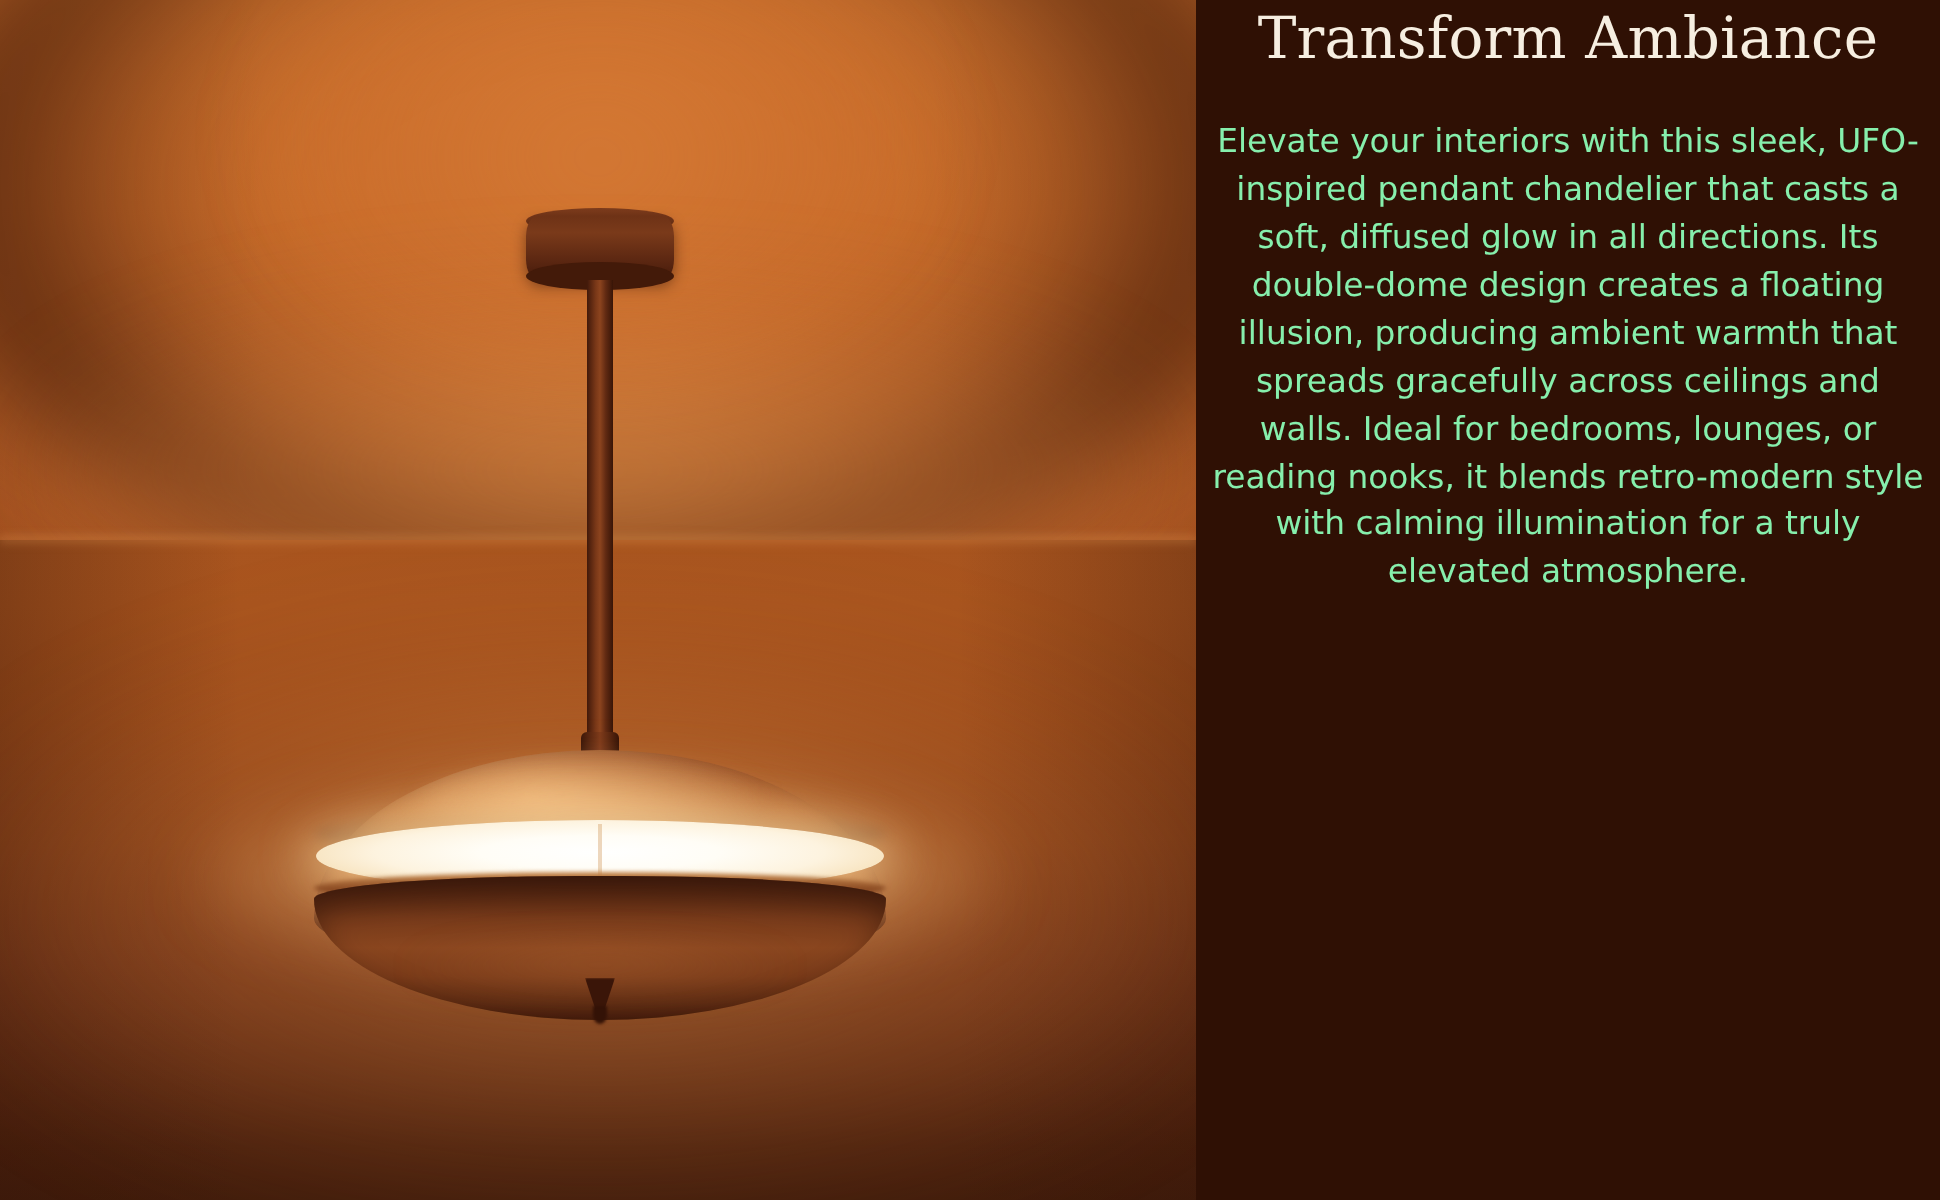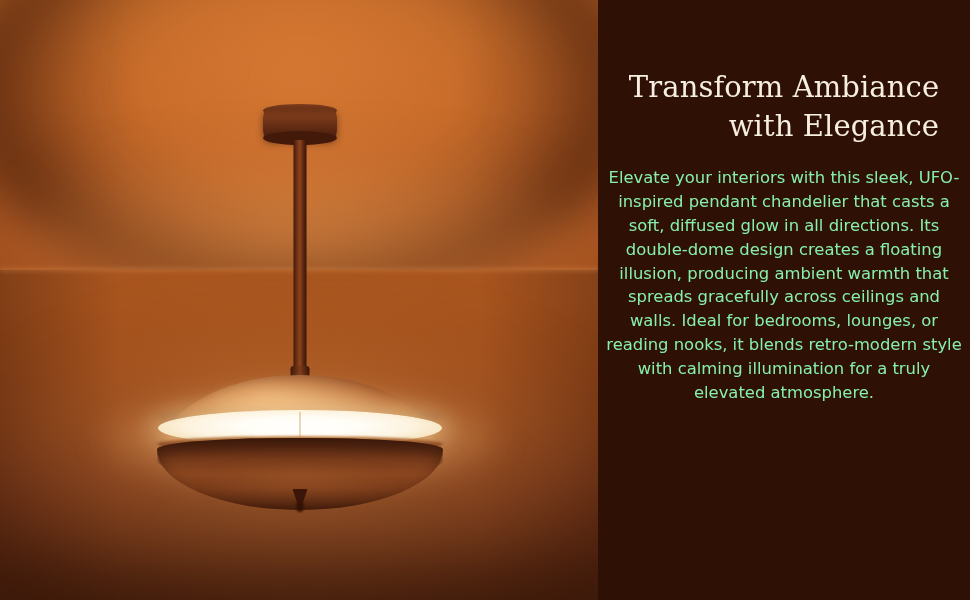--- a/index.html
+++ b/index.html
@@ -222,28 +222,27 @@
     position:relative;
     width:372px;height:600px;
     background:#2F1004;
     box-sizing:border-box;
     padding:0 6px;
     display:flex;flex-direction:column;
     align-items:center;justify-content:flex-start;
   }
   .headline{
     margin:0;
-    padding-top:68px;
     font-family:"DejaVu Serif","Liberation Serif",serif;
     font-size:29px;
     line-height:1.34;
     letter-spacing:.1px;
     font-weight:400;
     color:#F6EEE1;
-    text-align:right;
+    text-align:left;
     max-width:330px;
   }
   .headline .l2{display:block;}
   .body-copy{
     margin:0;
     padding-top:20px;
     font-family:"DejaVu Sans","Liberation Sans",sans-serif;
     font-size:16.4px;
     line-height:1.46;
     color:#86efac;
@@ -289,18 +288,17 @@
       <div class="dome-bot"></div>
       <div class="dome-bot-sheen"></div>
       <div class="finial"></div>
       <div class="finial-tip"></div>
     </div>
   </div>
 
   <div class="panel">
     <h1 class="headline">
       <span>Transform Ambiance</span>
-      <span class="l2">with Elegance</span>
     </h1>
     <p class="body-copy">Elevate your interiors with this sleek, UFO-inspired pendant chandelier that casts a soft, diffused glow in all directions. Its double-dome design creates a floating illusion, producing ambient warmth that spreads gracefully across ceilings and walls. Ideal for bedrooms, lounges, or reading nooks, it blends retro-modern style with calming illumination for a truly elevated atmosphere.</p>
   </div>
 
 </div>
 
 </body></html>

